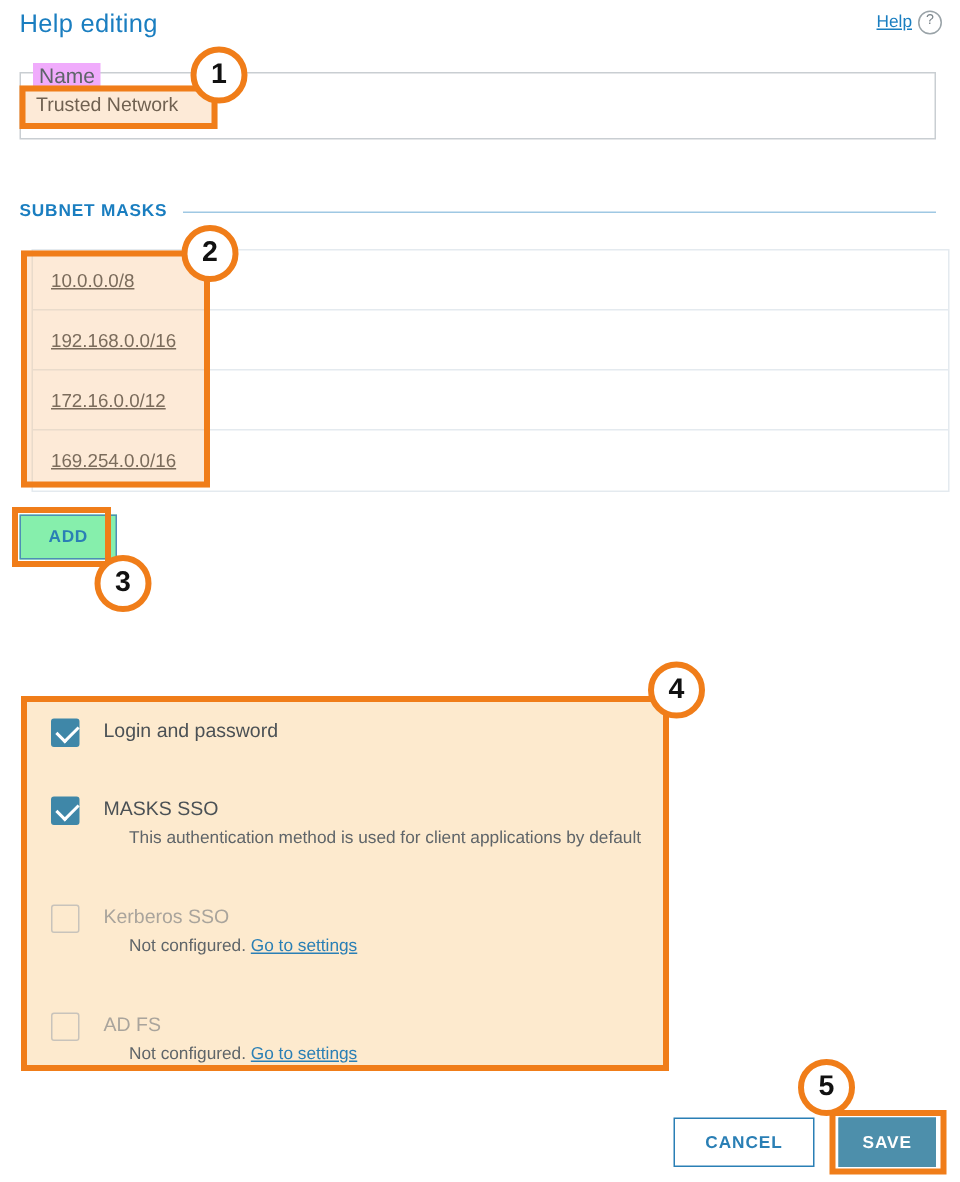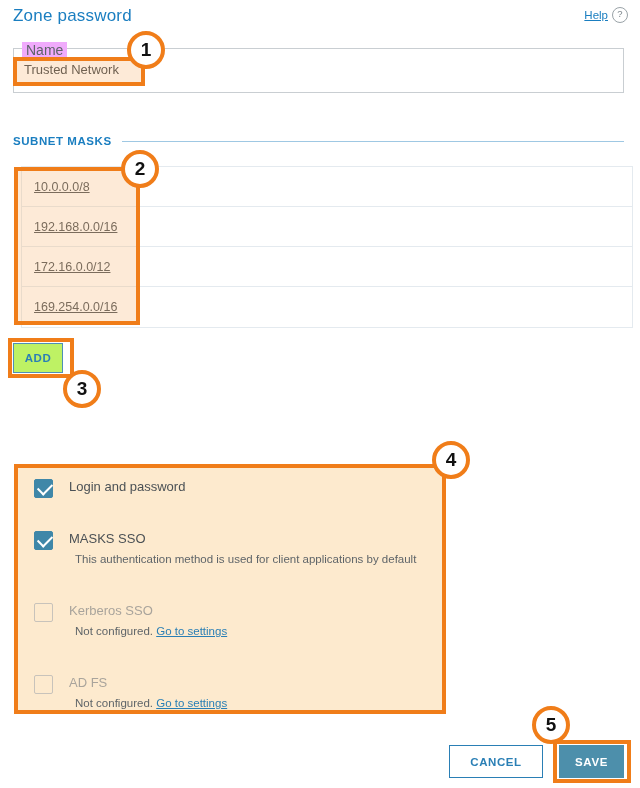--- a/index.html
+++ b/index.html
@@ -63,22 +63,22 @@
     border-bottom:1px solid #e4eaef;box-sizing:border-box;
   }
   .subnet-row:last-child{border-bottom:none;}
   .subnet-link{
     margin-left:12px;font-size:12.5px;color:#4b5155;
     text-decoration:underline;cursor:pointer;
   }
 
   
   .add-button{
-    position:absolute;left:13px;top:343px;width:50px;height:30px;
-    border:1px solid #4d8fb5;background:#bef264;box-sizing:border-box;
+    position:absolute;left:13px;top:343px;width:65px;height:30px;
+    border:1px solid #4d8fb5;background:#86efac;box-sizing:border-box;
     color:#2a7fb5;font-size:11.5px;font-weight:bold;letter-spacing:.5px;
     display:flex;align-items:center;justify-content:center;cursor:pointer;
   }
 
   
   .auth-box{
     position:absolute;left:14px;top:464px;width:432px;height:250px;
     background:#fdeace;box-sizing:border-box;
   }
   .auth-item{position:absolute;left:0;width:100%;}
@@ -91,21 +91,21 @@
   .cbx .tick{
     position:absolute;left:3px;top:3px;width:12px;height:7px;
     border-left:2.4px solid #ffffff;border-bottom:2.4px solid #ffffff;
     transform:rotate(-45deg);
   }
   .auth-title{
     position:absolute;left:55px;font-size:13px;color:#4b5155;
   }
   .auth-title.dim{color:#a9a49c;}
   .auth-sub{
-    position:absolute;left:61px;font-size:11.5px;color:#5f6569;
+    position:absolute;left:72px;font-size:11.5px;color:#5f6569;
   }
   .auth-sub a{color:#2a7fb5;text-decoration:underline;cursor:pointer;}
 
   
   .btn-cancel{
     position:absolute;left:449px;top:745px;width:94px;height:33px;
     border:1px solid #2a7fb5;background:#ffffff;box-sizing:border-box;
     color:#2a7fb5;font-size:11.5px;font-weight:bold;letter-spacing:.6px;
     display:flex;align-items:center;justify-content:center;cursor:pointer;
   }
@@ -128,21 +128,21 @@
     display:flex;align-items:center;justify-content:center;
     font-size:19px;font-weight:bold;color:#111111;
     font-family:"Liberation Sans", sans-serif;
   }
 </style>
 </head>
 <body>
 
 <div class="page">
 
-  <div class="page-title">Zone password</div>
+  <div class="page-title">Help editing</div>
 
   <div class="help-wrap">
     <span class="help-link">Help</span>
     <span class="help-q">?</span>
   </div>
 
   <div class="name-fieldset"></div>
   <div class="name-legend">Name</div>
   <div class="name-value" placeholder="">Trusted Network</div>
 

